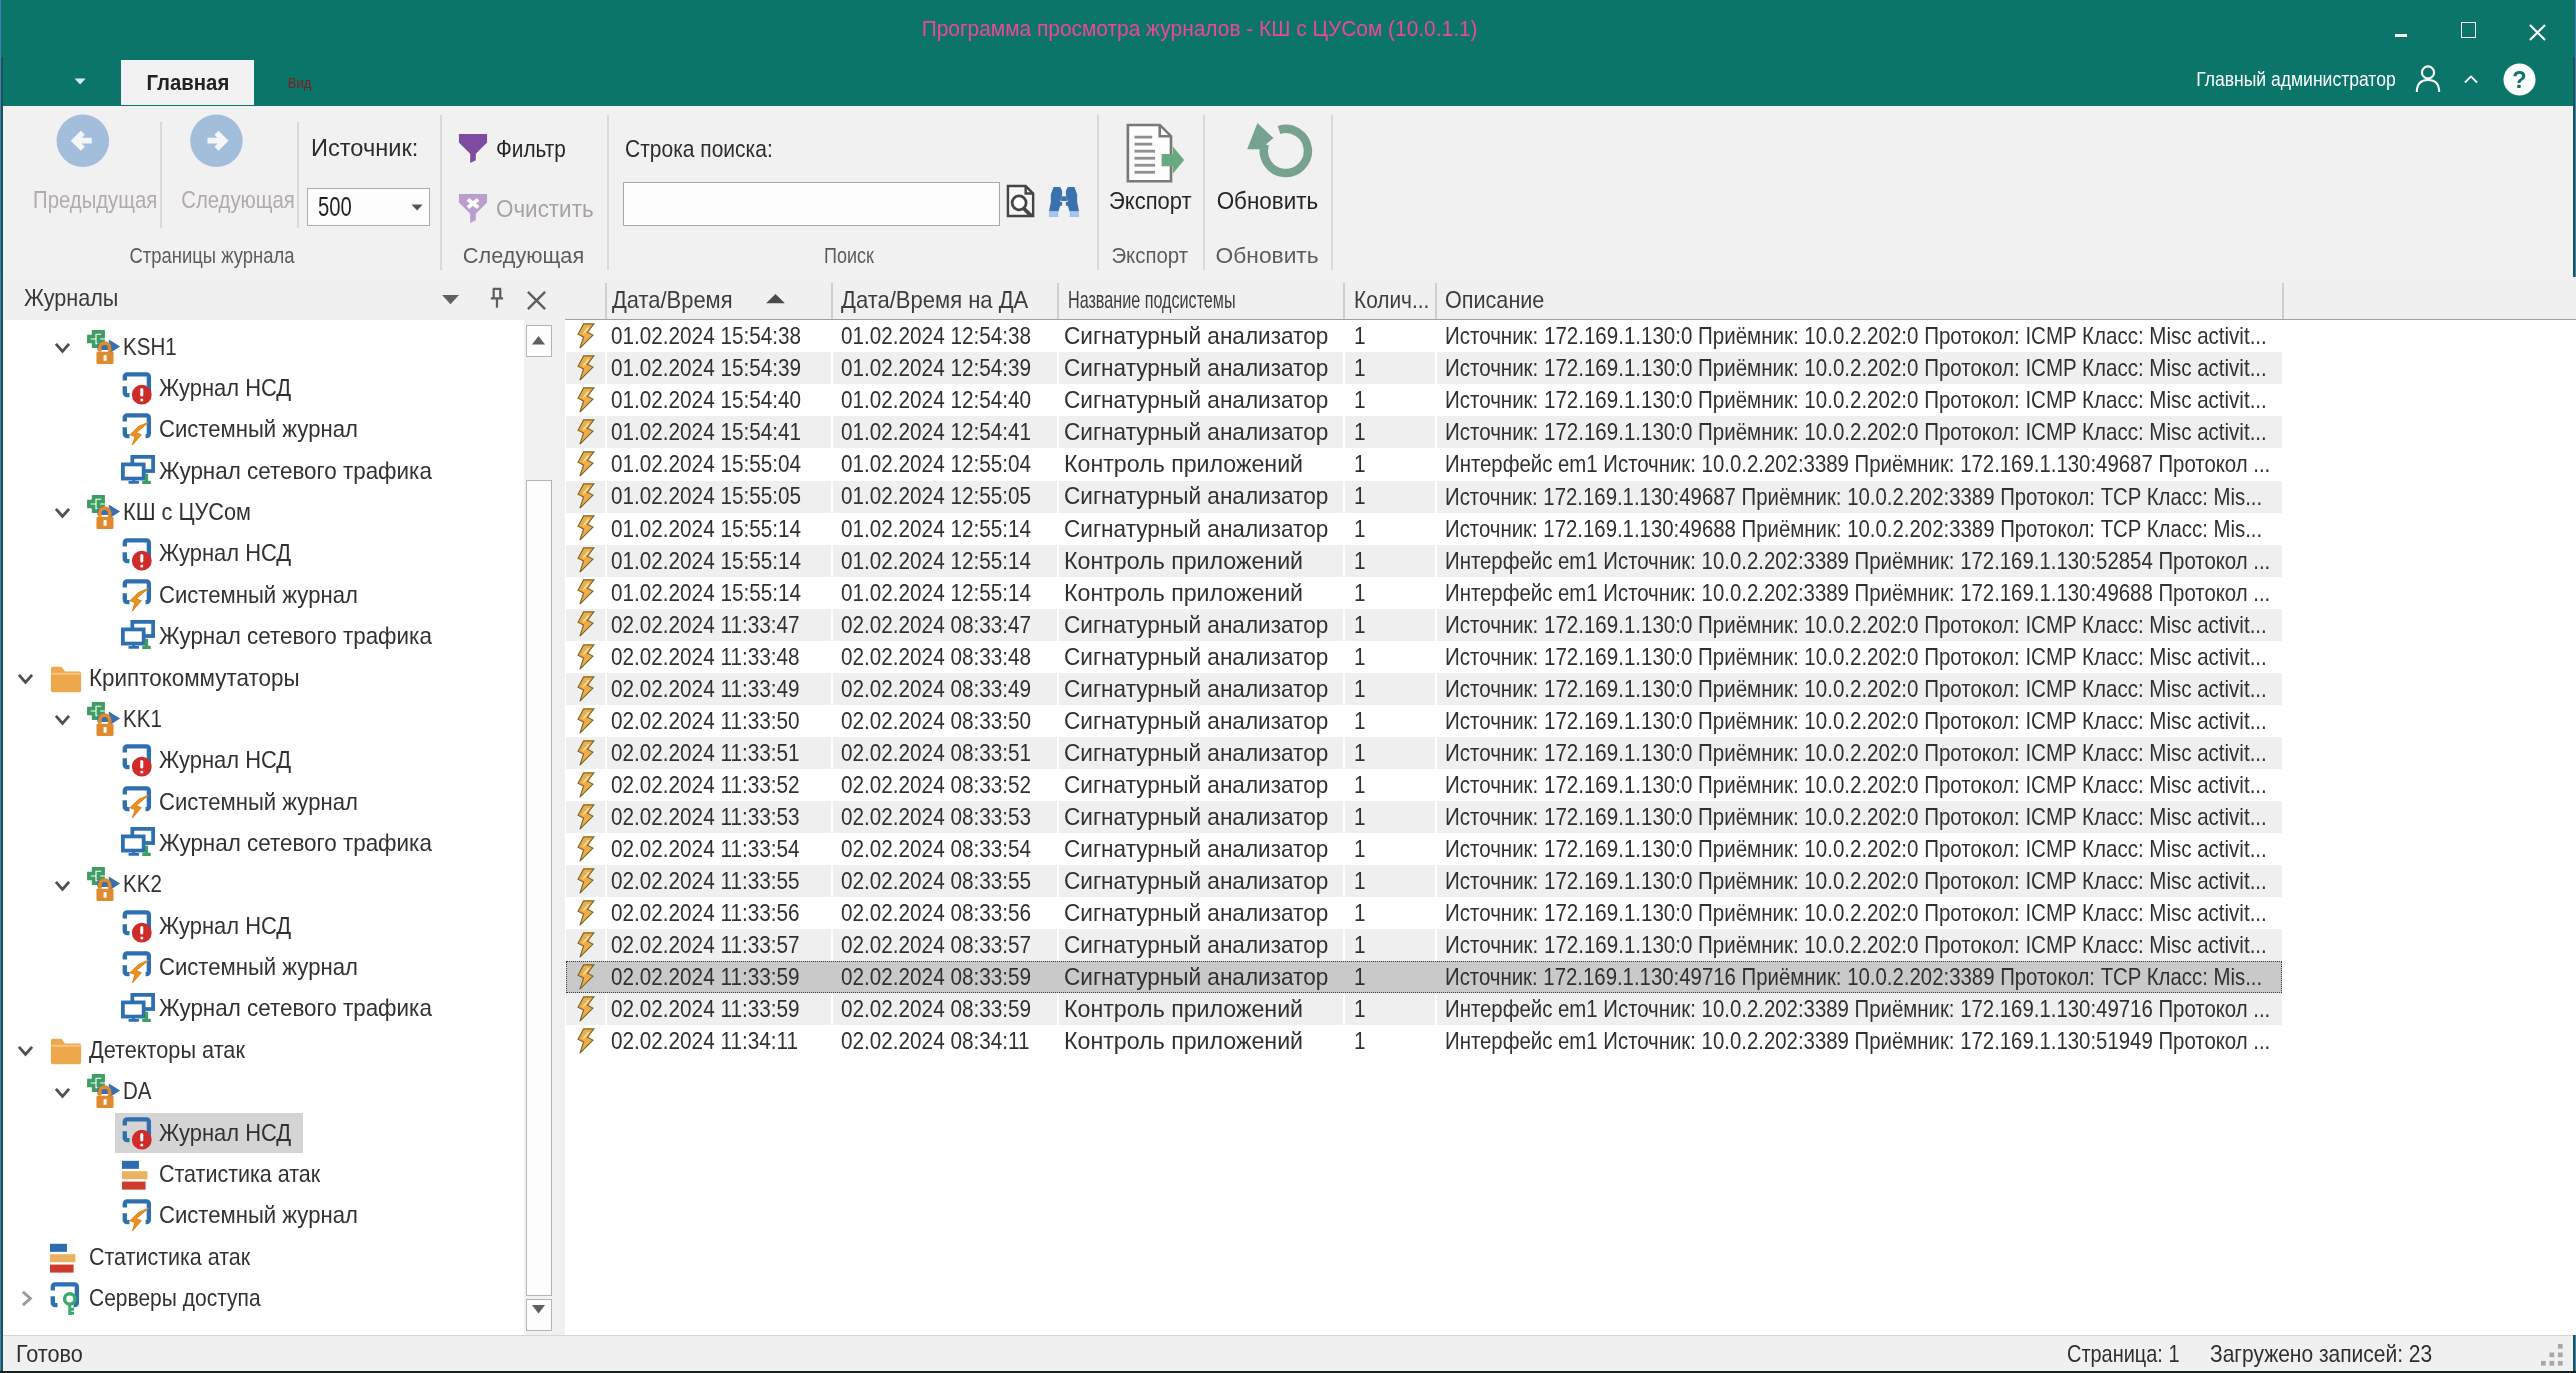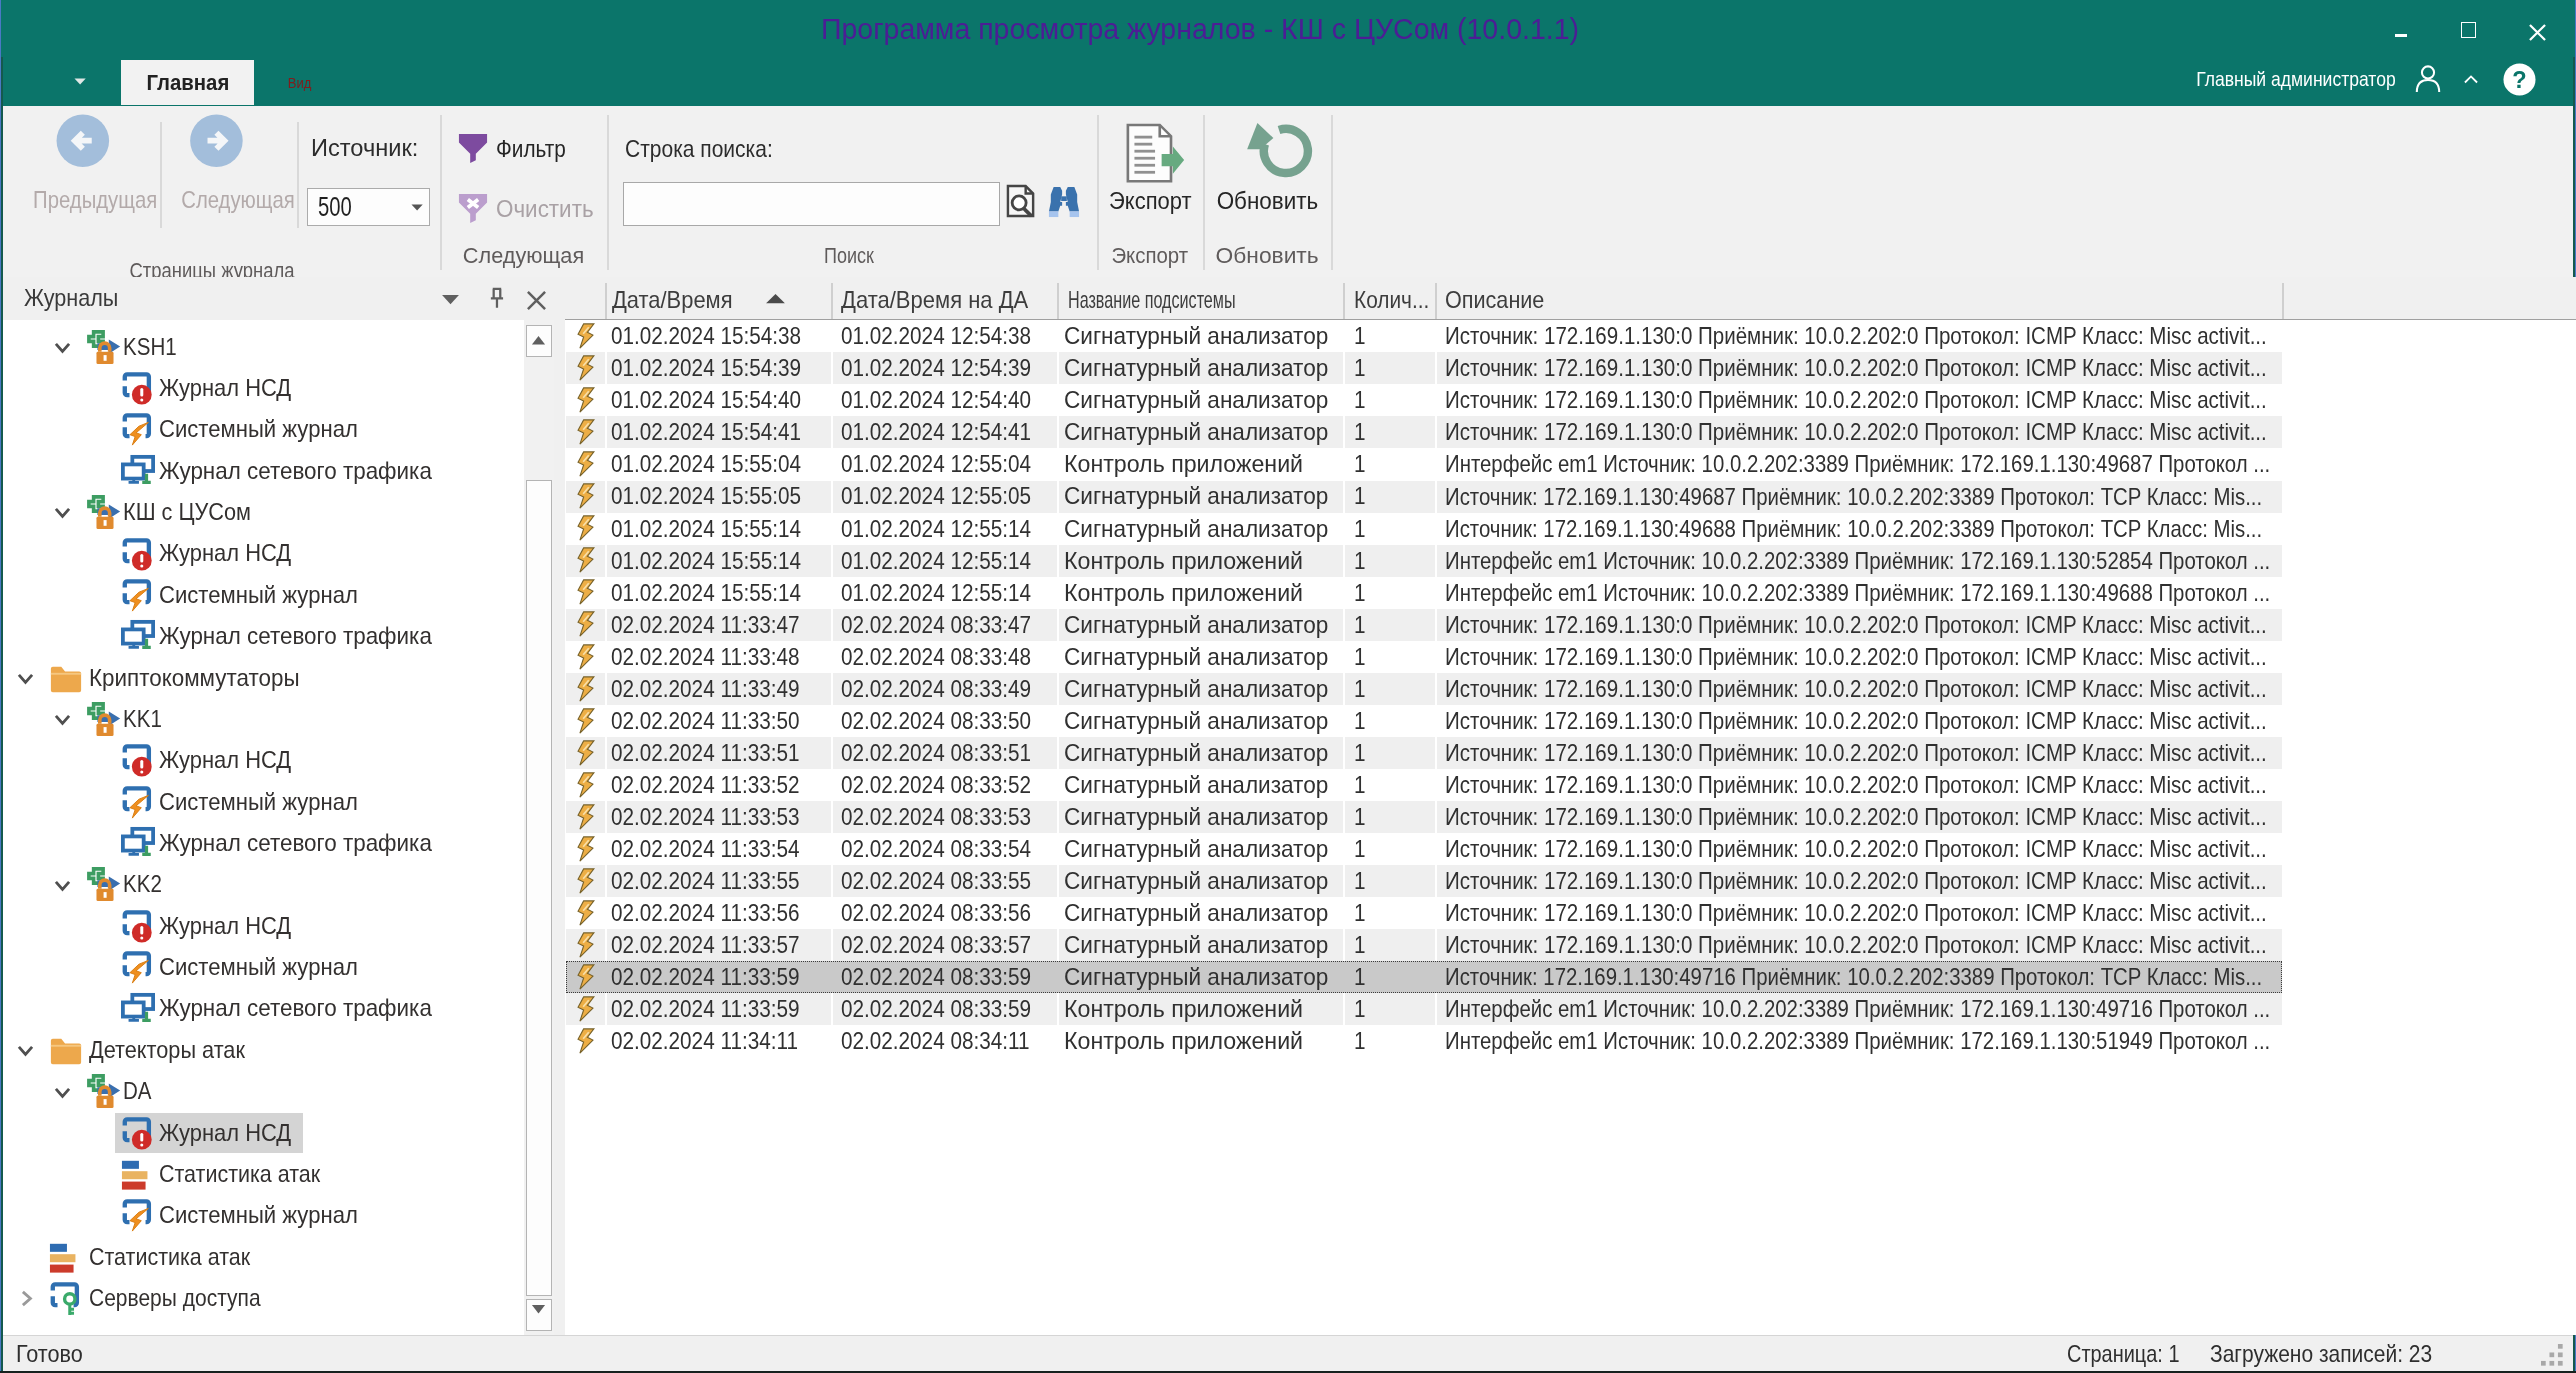--- a/index.html
+++ b/index.html
@@ -11,21 +11,21 @@
 svg{position:absolute;overflow:visible;}
 </style></head><body>
 
 <div class="a" style="left:0;top:0;width:2576px;height:106px;background:#0b756a"></div>
 <div class="a" style="left:0;top:106px;width:2576px;height:1268px;background:#f1f1f1"></div>
 <div class="a" style="left:0;top:0;width:0.9px;height:1374px;background:#4a79c4"></div>
 <div class="a" style="left:0.9px;top:57px;width:1.9px;height:1317px;background:#14594e"></div>
 <div class="a" style="left:2575px;top:0;width:0.9px;height:1374px;background:#4a79c4"></div>
 <div class="a" style="left:2573px;top:57px;width:1.9px;height:1317px;background:#14594e"></div>
 <div class="a" style="left:0;top:1371px;width:2576px;height:2.8px;background:#16211e"></div>
-<div class="tc" style="left:729px;top:14px;width:942px;height:30px;line-height:30px;font-size:30px;color:#4c1d95"><i style="transform:scaleX(0.95)">Программа просмотра журналов - КШ с ЦУСом (10.0.1.1)</i></div>
+<div class="tc" style="left:729px;top:14px;width:942px;height:30px;line-height:30px;font-size:22px;color:#ec4899"><i style="transform:scaleX(0.95)">Программа просмотра журналов - КШ с ЦУСом (10.0.1.1)</i></div>
 <div class="a" style="left:2395px;top:34px;width:12.2px;height:2.8px;background:#fff"></div>
 <div class="a" style="left:2461px;top:21.7px;width:13px;height:14px;border:1.9px solid #fff"></div>
 <svg style="left:2529px;top:23.6px" width="17" height="17" viewBox="0 0 18 18">
     <path d="M1 1 L17 17 M17 1 L1 17" stroke="#fff" stroke-width="2.4"></path>
   </svg>
 <div class="a" style="left:121px;top:60px;width:133px;height:45px;background:#f2f2f2"></div>
 <div class="tc" style="left:121px;top:68px;width:133px;height:30px;line-height:30px;font-size:22.6px;color:#222;font-weight:600"><i style="transform:scaleX(0.9)">Главная</i></div>
 <div class="tc" style="left:253px;top:68px;width:94px;height:30px;line-height:30px;font-size:15px;color:#7f1d1d"><i style="transform:scaleX(0.87)">Вид</i></div>
 <svg style="left:74px;top:78px" width="12.2" height="7.5" viewBox="0 0 13 8">
     <path d="M0.5 0.5 L6.5 7 L12.5 0.5 Z" fill="#dfe8e6"></path>
@@ -58,21 +58,21 @@
     <path d="M233 158 L249 158 M243 149 L252 158 L243 167" stroke="#f4f6f8" stroke-width="6.5" fill="none"></path>
   </svg>
 <div class="tc" style="left:22.6px;top:185px;width:132px;height:30px;line-height:30px;font-size:23.6px;color:#b3aaaa"><i style="transform:scaleX(0.86)">Предыдущая</i></div>
 <div class="tc" style="left:172px;top:185px;width:113px;height:30px;line-height:30px;font-size:23.6px;color:#b3aaaa"><i style="transform:scaleX(0.86)">Следующая</i></div>
 <div class="t" style="left:311px;top:133px;height:30px;line-height:30px;font-size:23.6px;color:#2c2c2c;transform:scaleX(1.0);">Источник:</div>
 <div class="a" style="left:307px;top:188px;width:123px;height:38px;background:#fdfdfd;border:1.9px solid #ababab;box-sizing:border-box"></div>
 <div class="t" style="left:318px;top:192px;height:30px;line-height:30px;font-size:27px;color:#1f1f1f;transform:scaleX(0.75);">500</div>
 <svg style="left:411px;top:204px" width="12.2" height="7.5" viewBox="0 0 13 8">
     <path d="M0.5 0.5 L6.5 7 L12.5 0.5 Z" fill="#555"></path>
   </svg>
-<div class="tc" style="left:90px;top:256px;width:245px;height:30px;line-height:30px;font-size:21.7px;color:#5f5b5b"><i style="transform:scaleX(0.85)">Страницы журнала</i></div>
+<div class="tc" style="left:90px;top:241px;width:245px;height:30px;line-height:30px;font-size:21.7px;color:#5f5b5b"><i style="transform:scaleX(0.85)">Страницы журнала</i></div>
 <svg style="left:458px;top:133px" width="30" height="31" viewBox="0 0 32 33">
     <path d="M1 1 H31 V10 L19 22 V29 L13 32 V22 L1 10 Z" fill="#7d4b9f"></path>
   </svg>
 <div class="t" style="left:496px;top:134px;height:30px;line-height:30px;font-size:23.6px;color:#252525;transform:scaleX(0.88);">Фильтр</div>
 <svg style="left:458px;top:193px" width="30" height="31" viewBox="0 0 32 33">
     <path d="M1 1 H31 V10 L19 22 V29 L13 32 V22 L1 10 Z" fill="#bb9ecd"></path>
     <path d="M10.5 7 L21.5 15.5 M21.5 7 L10.5 15.5" stroke="#fff" stroke-width="4"></path>
   </svg>
 <div class="t" style="left:496px;top:194px;height:30px;line-height:30px;font-size:23.6px;color:#a9a1a5;transform:scaleX(0.95);">Очистить</div>
 <div class="tc" style="left:440px;top:241px;width:167px;height:30px;line-height:30px;font-size:21.7px;color:#5f5b5b"><i style="transform:scaleX(1.0)">Следующая</i></div>

